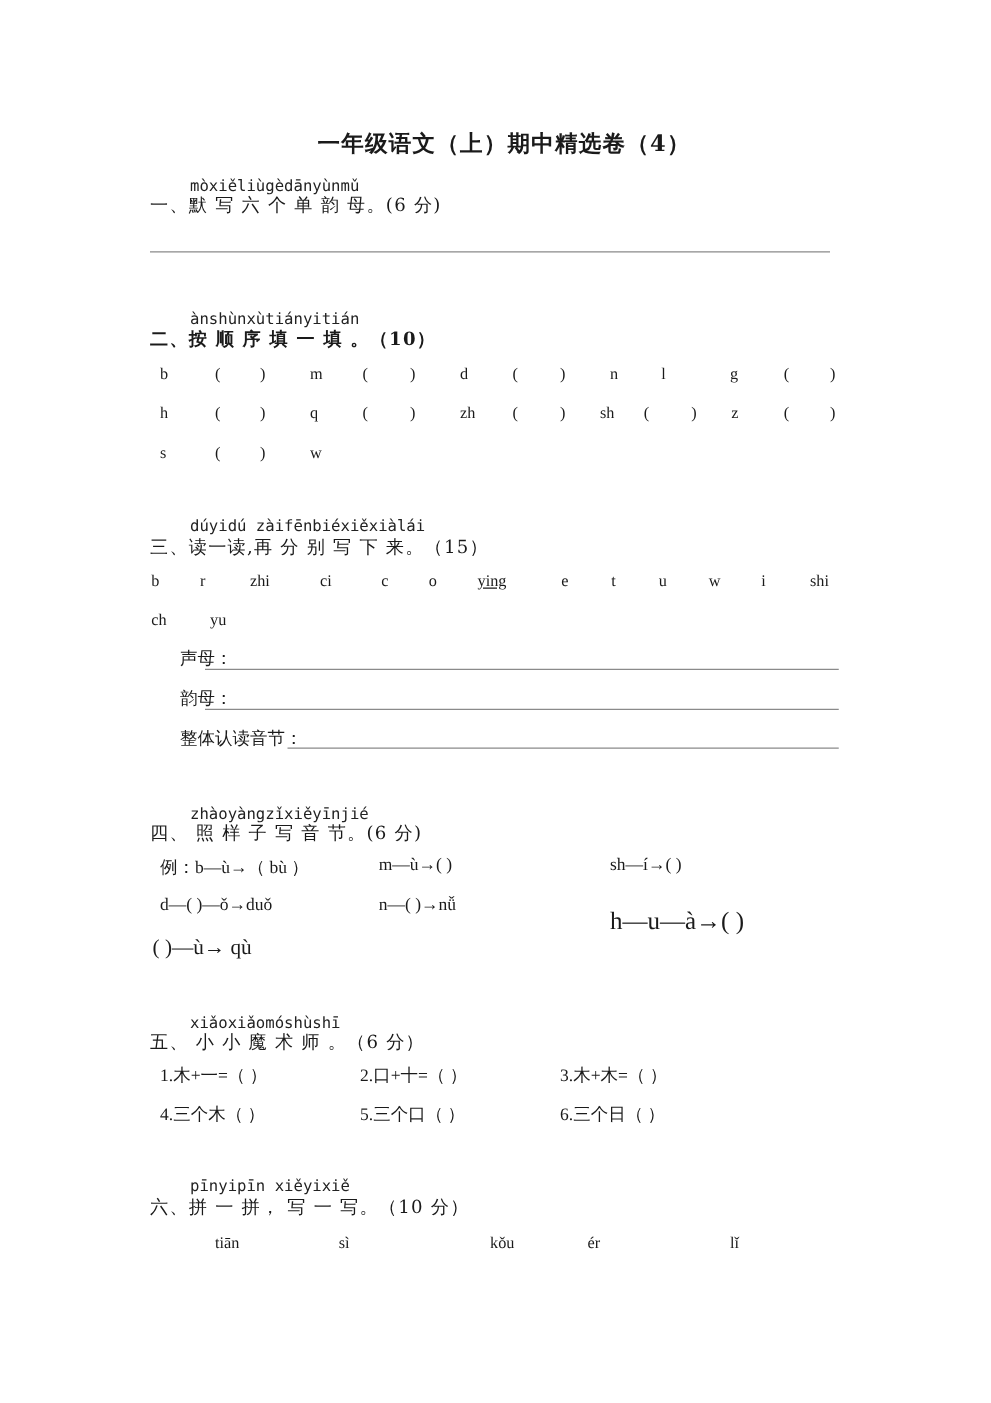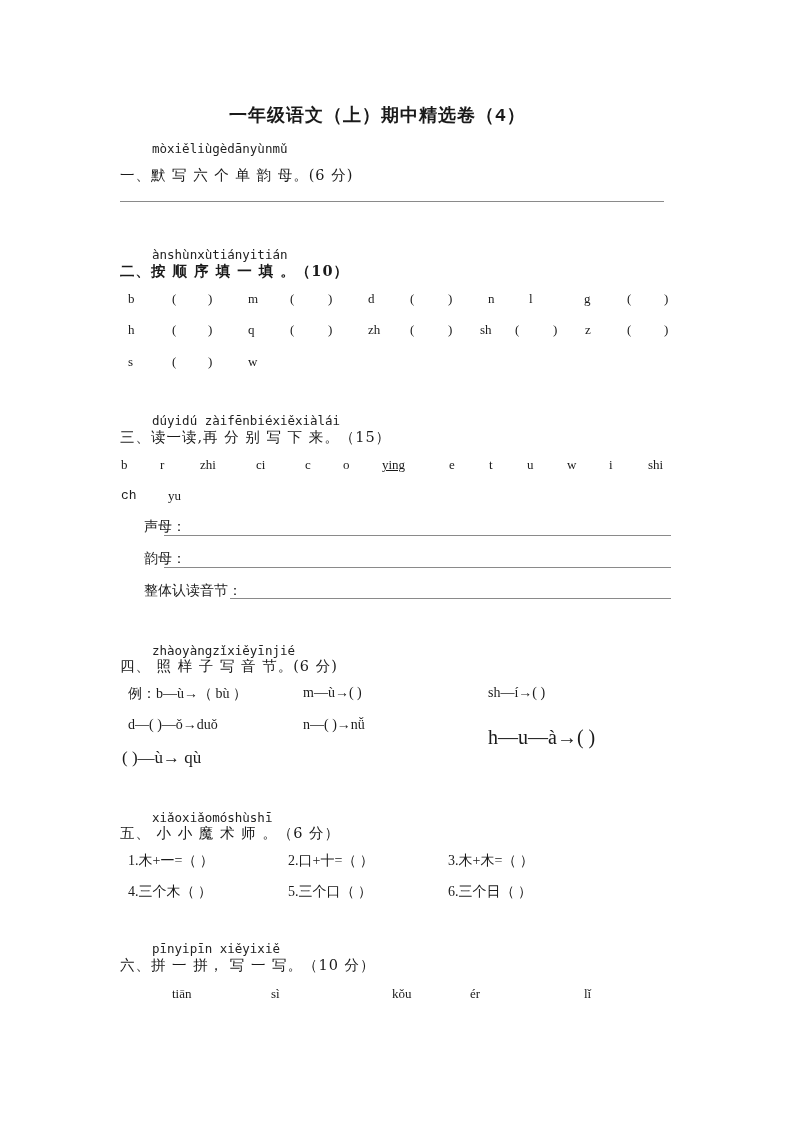--- a/index.html
+++ b/index.html
@@ -9,24 +9,24 @@
     .title { font-size: 18px; font-weight: bold; letter-spacing: 1px; }
     .pinyin { font-family: "DejaVu Sans Mono", "Liberation Mono", monospace; font-size: 12.5px; color: #222; }
     .heading { font-size: 14.5px; letter-spacing: 1px; }
     .cell { font-size: 13px; font-family: "Liberation Serif", "DejaVu Serif", serif; }
     .line { position: absolute; height: 0; border-top: 1px solid #8a8a8a; }
     .label { font-size: 14px; margin-left: 24px; }
   </style>
 </head>
 <body>
 
-<div class="abs title" style="left:229px; top:103px;font-family:Liberation Mono, monospace;">一年级语文（上）期中精选卷（4）</div>
+<div class="abs title" style="left:254px; top:103px;">一年级语文（上）期中精选卷（4）</div>
 
 <div class="abs pinyin" style="left:152px; top:141px;">mòxiěliùgèdānyùnmǔ</div>
-<div class="abs heading" style="left:120px; top:166px;">一、默 写  六 个 单  韵 母。(6 分)</div>
+<div class="abs heading" style="left:120px; top:155px;">一、默 写  六 个 单  韵 母。(6 分)</div>
 <div class="line" style="left:120px; top:201px; width:544px;"></div>
 
 <div class="abs pinyin" style="left:152px; top:247px;">ànshùnxùtiányitián</div>
 <div class="abs heading" style="left:120px; top:262px;font-weight:bold;">二、按 顺 序 填 一 填 。（10）</div>
 
 <div>
   <span class="abs cell" style="left:128px; top:291px;">b</span>
   <span class="abs cell" style="left:172px; top:291px;">(</span>
   <span class="abs cell" style="left:208px; top:291px;">)</span>
   <span class="abs cell" style="left:248px; top:291px;">m</span>
@@ -79,21 +79,21 @@
   <span class="abs cell" style="left:343px; top:457px;">o</span>
   <span class="abs cell" style="left:382px; top:457px;text-decoration:underline;">ying</span>
   <span class="abs cell" style="left:449px; top:457px;">e</span>
   <span class="abs cell" style="left:489px; top:457px;">t</span>
   <span class="abs cell" style="left:527px; top:457px;">u</span>
   <span class="abs cell" style="left:567px; top:457px;">w</span>
   <span class="abs cell" style="left:609px; top:457px;">i</span>
   <span class="abs cell" style="left:648px; top:457px;">shi</span>
 </div>
 <div>
-  <span class="abs cell" style="left:121px; top:488px;font-family:Liberation Mono, monospace;">ch</span>
+  <span class="abs cell" style="left:121px; top:488px;">ch</span>
   <span class="abs cell" style="left:168px; top:488px;">yu</span>
 </div>
 
 <div class="abs label" style="left:120px; top:518px;">声母：</div>
 <div class="line" style="left:164px; top:535px; width:507px;"></div>
 <div class="abs label" style="left:120px; top:550px;">韵母：</div>
 <div class="line" style="left:164px; top:567px; width:507px;"></div>
 <div class="abs label" style="left:120px; top:582px;">整体认读音节：</div>
 <div class="line" style="left:230px; top:598px; width:441px;"></div>
 

